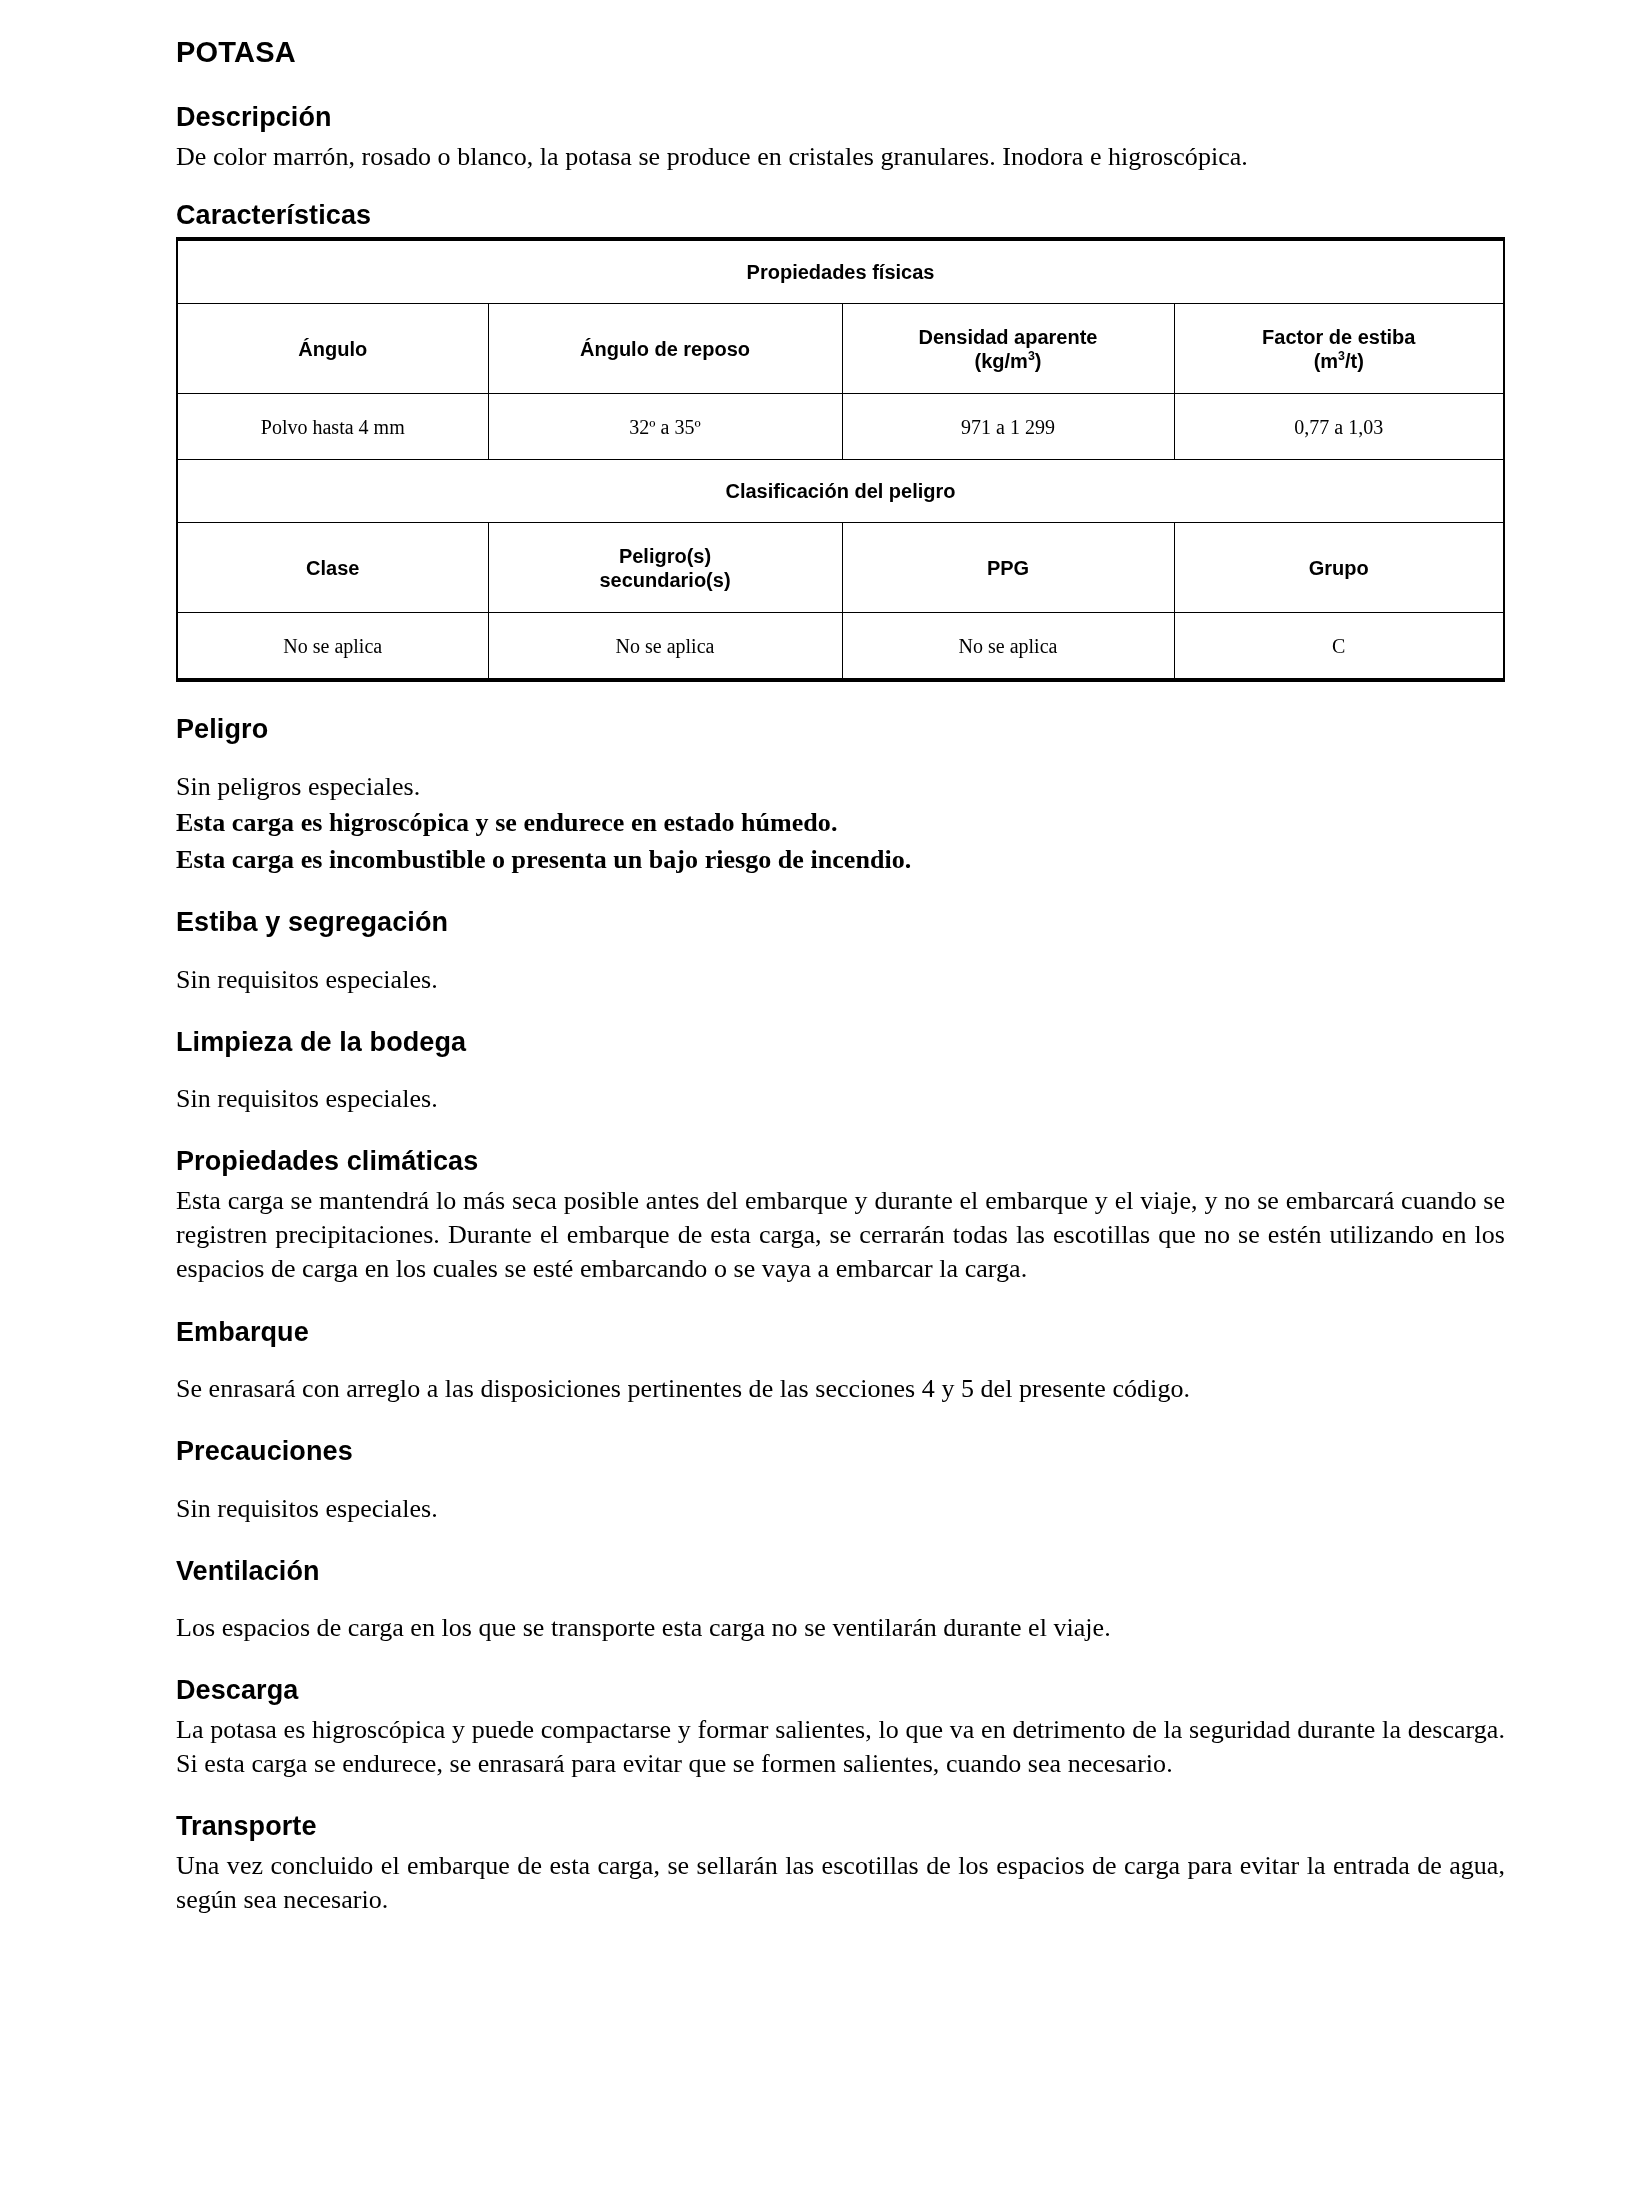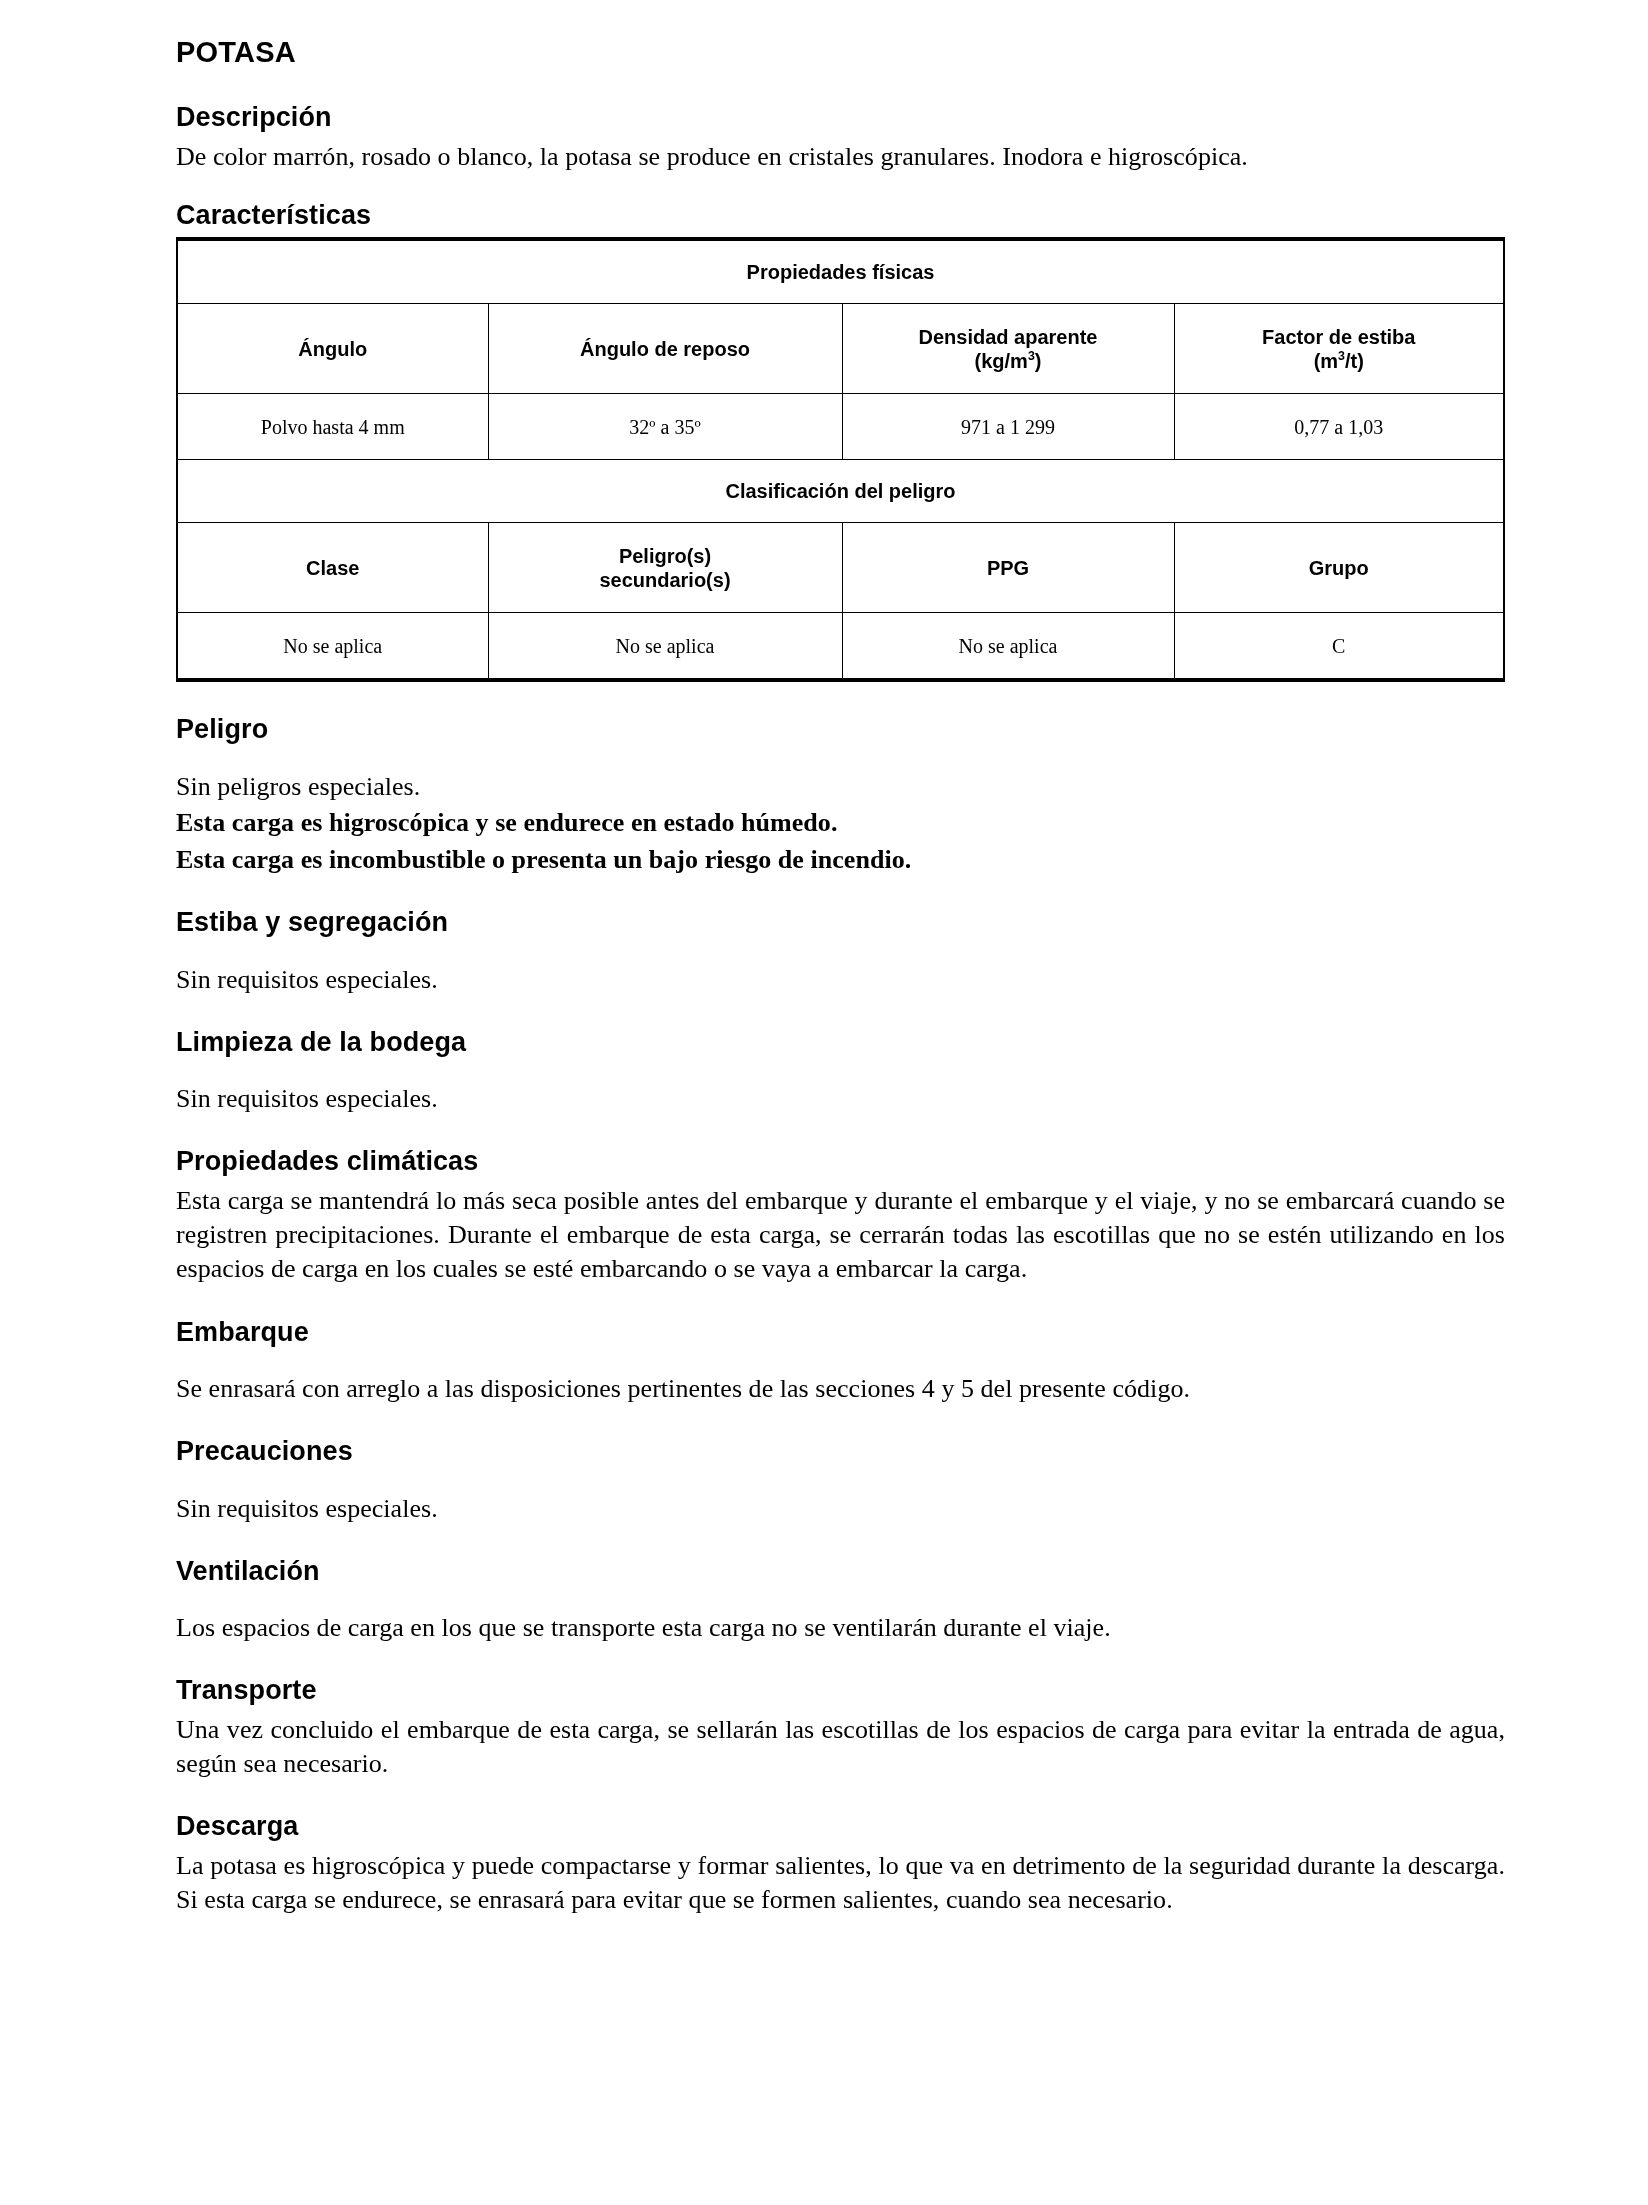--- a/index.html
+++ b/index.html
@@ -209,23 +209,23 @@
     <h2 class="section-heading">Precauciones</h2>
     <p class="body-text nojust">Sin requisitos especiales.</p>
   </div>
 
   <div class="section">
     <h2 class="section-heading">Ventilación</h2>
     <p class="body-text nojust">Los espacios de carga en los que se transporte esta carga no se ventilarán durante el viaje.</p>
   </div>
 
   <div class="section">
+    <h2 class="section-heading">Descarga</h2>
+    <p class="body-text">La potasa es higroscópica y puede compactarse y formar salientes, lo que va en detrimento de la seguridad durante la descarga. Si esta carga se endurece, se enrasará para evitar que se formen salientes, cuando sea necesario.</p>
+  </div>
+
+  <div class="section">
     <h2 class="section-heading">Transporte</h2>
     <p class="body-text">Una vez concluido el embarque de esta carga, se sellarán las escotillas de los espacios de carga para evitar la entrada de agua, según sea necesario.</p>
   </div>
 
-  <div class="section">
-    <h2 class="section-heading">Descarga</h2>
-    <p class="body-text">La potasa es higroscópica y puede compactarse y formar salientes, lo que va en detrimento de la seguridad durante la descarga. Si esta carga se endurece, se enrasará para evitar que se formen salientes, cuando sea necesario.</p>
-  </div>
-
 </div>
 
 
 </body></html>

